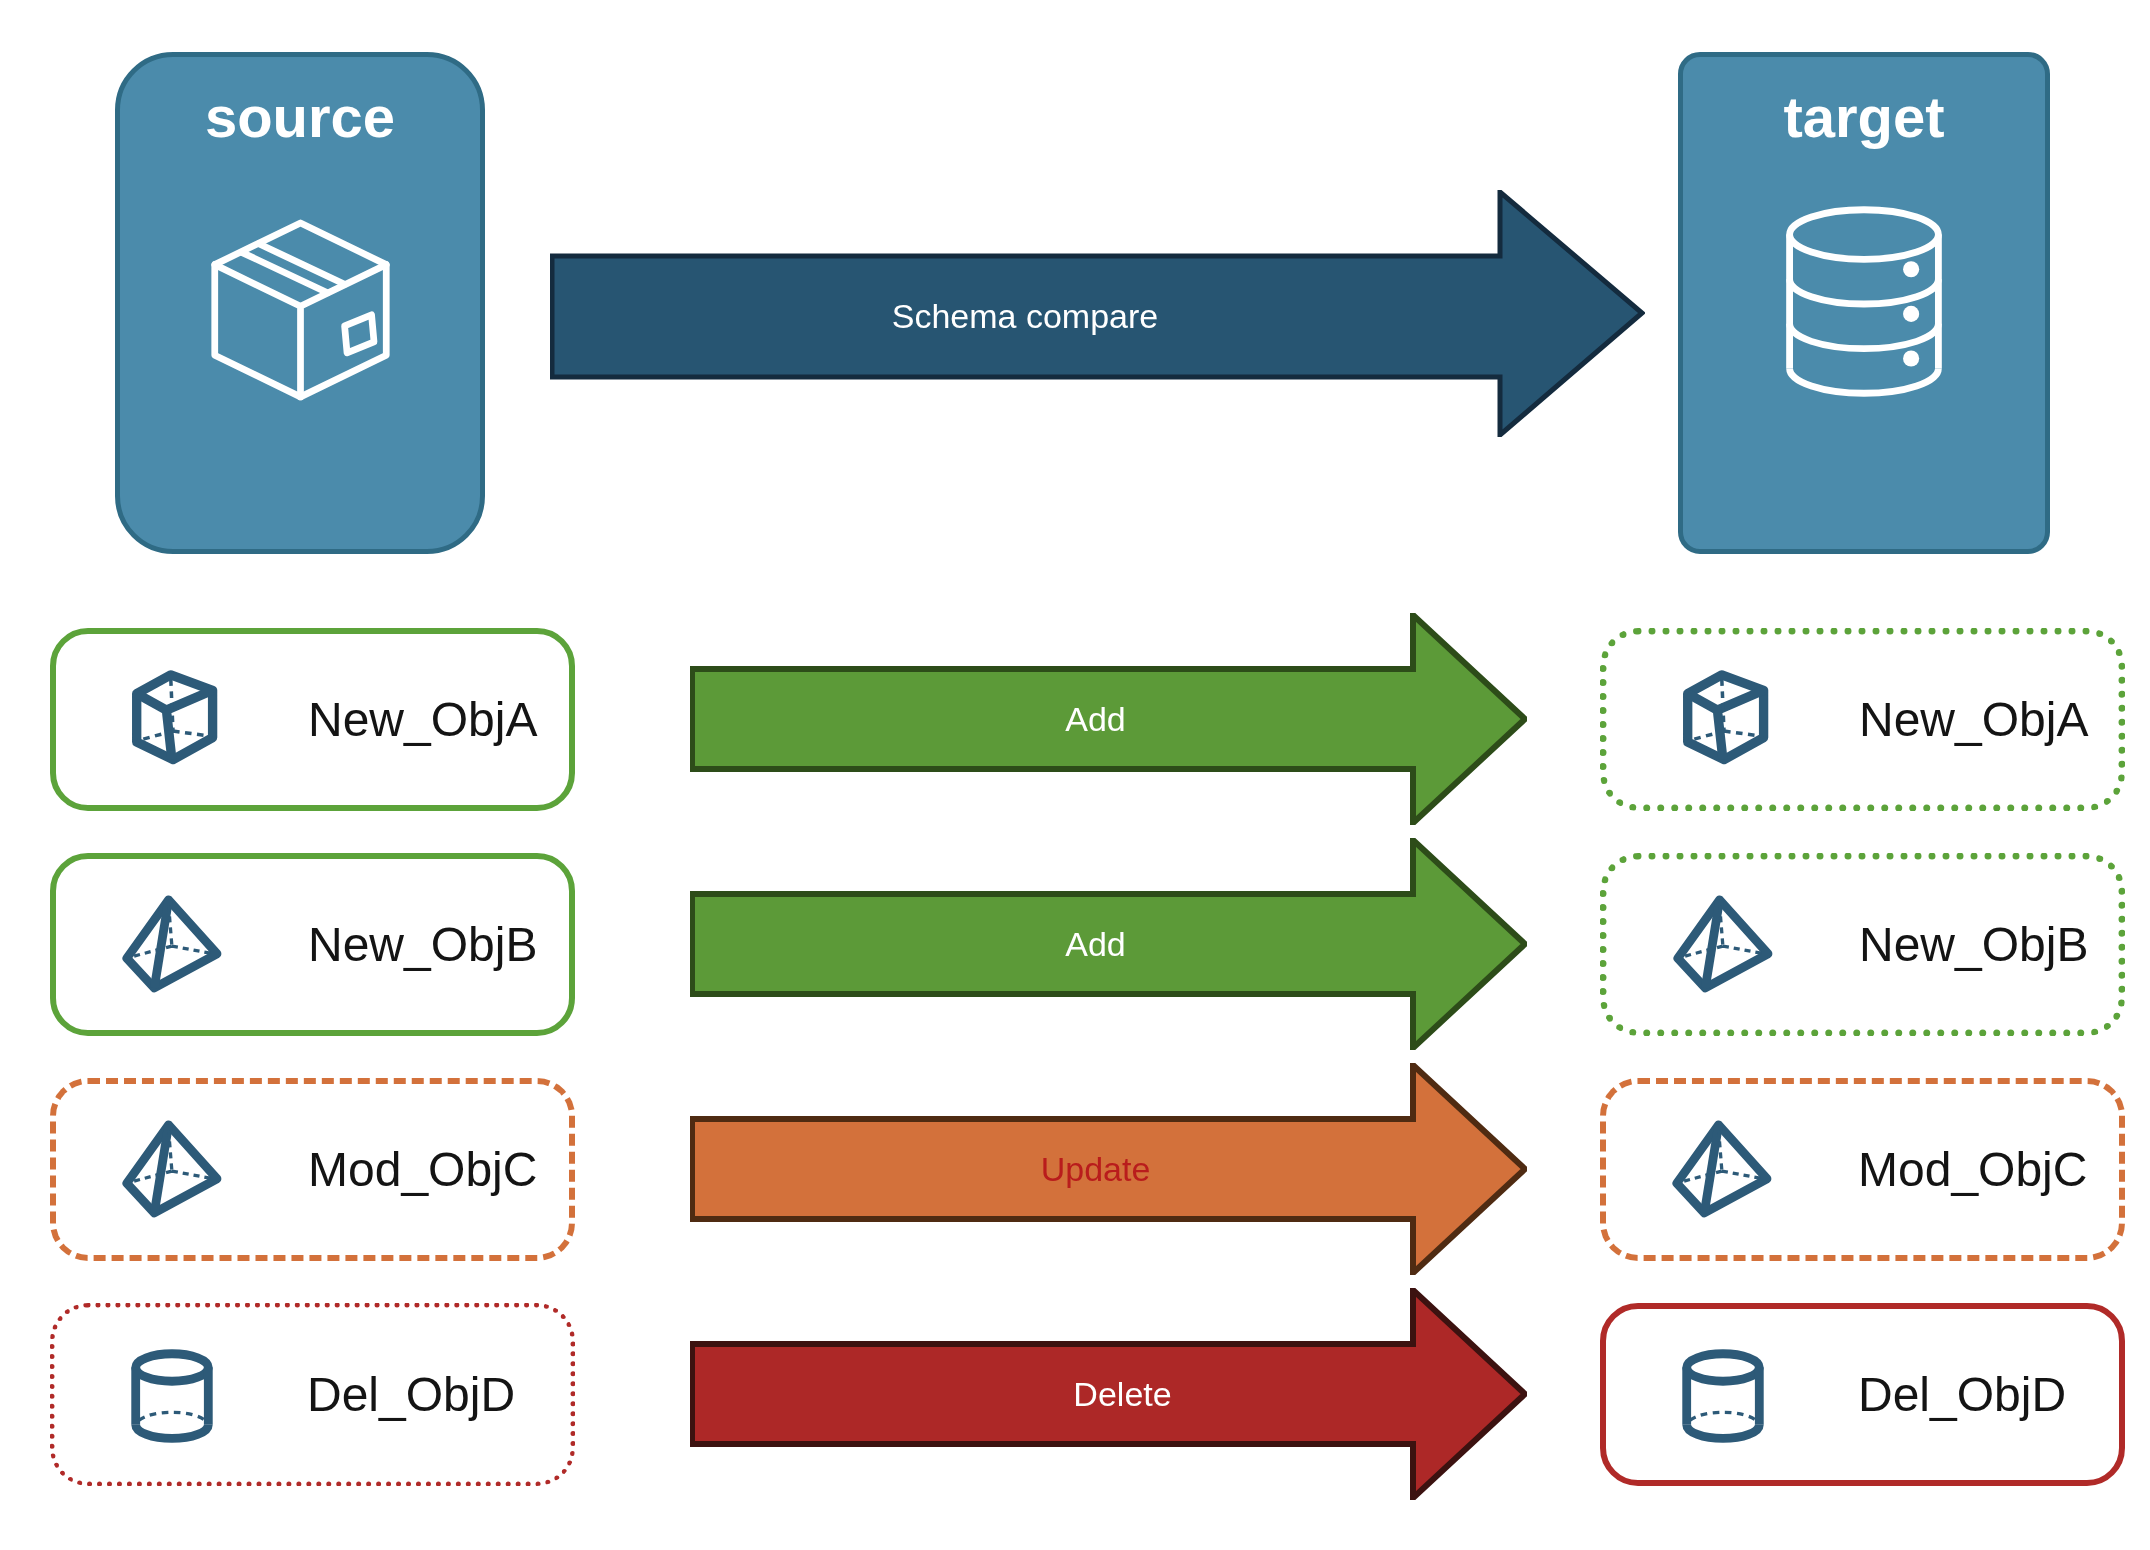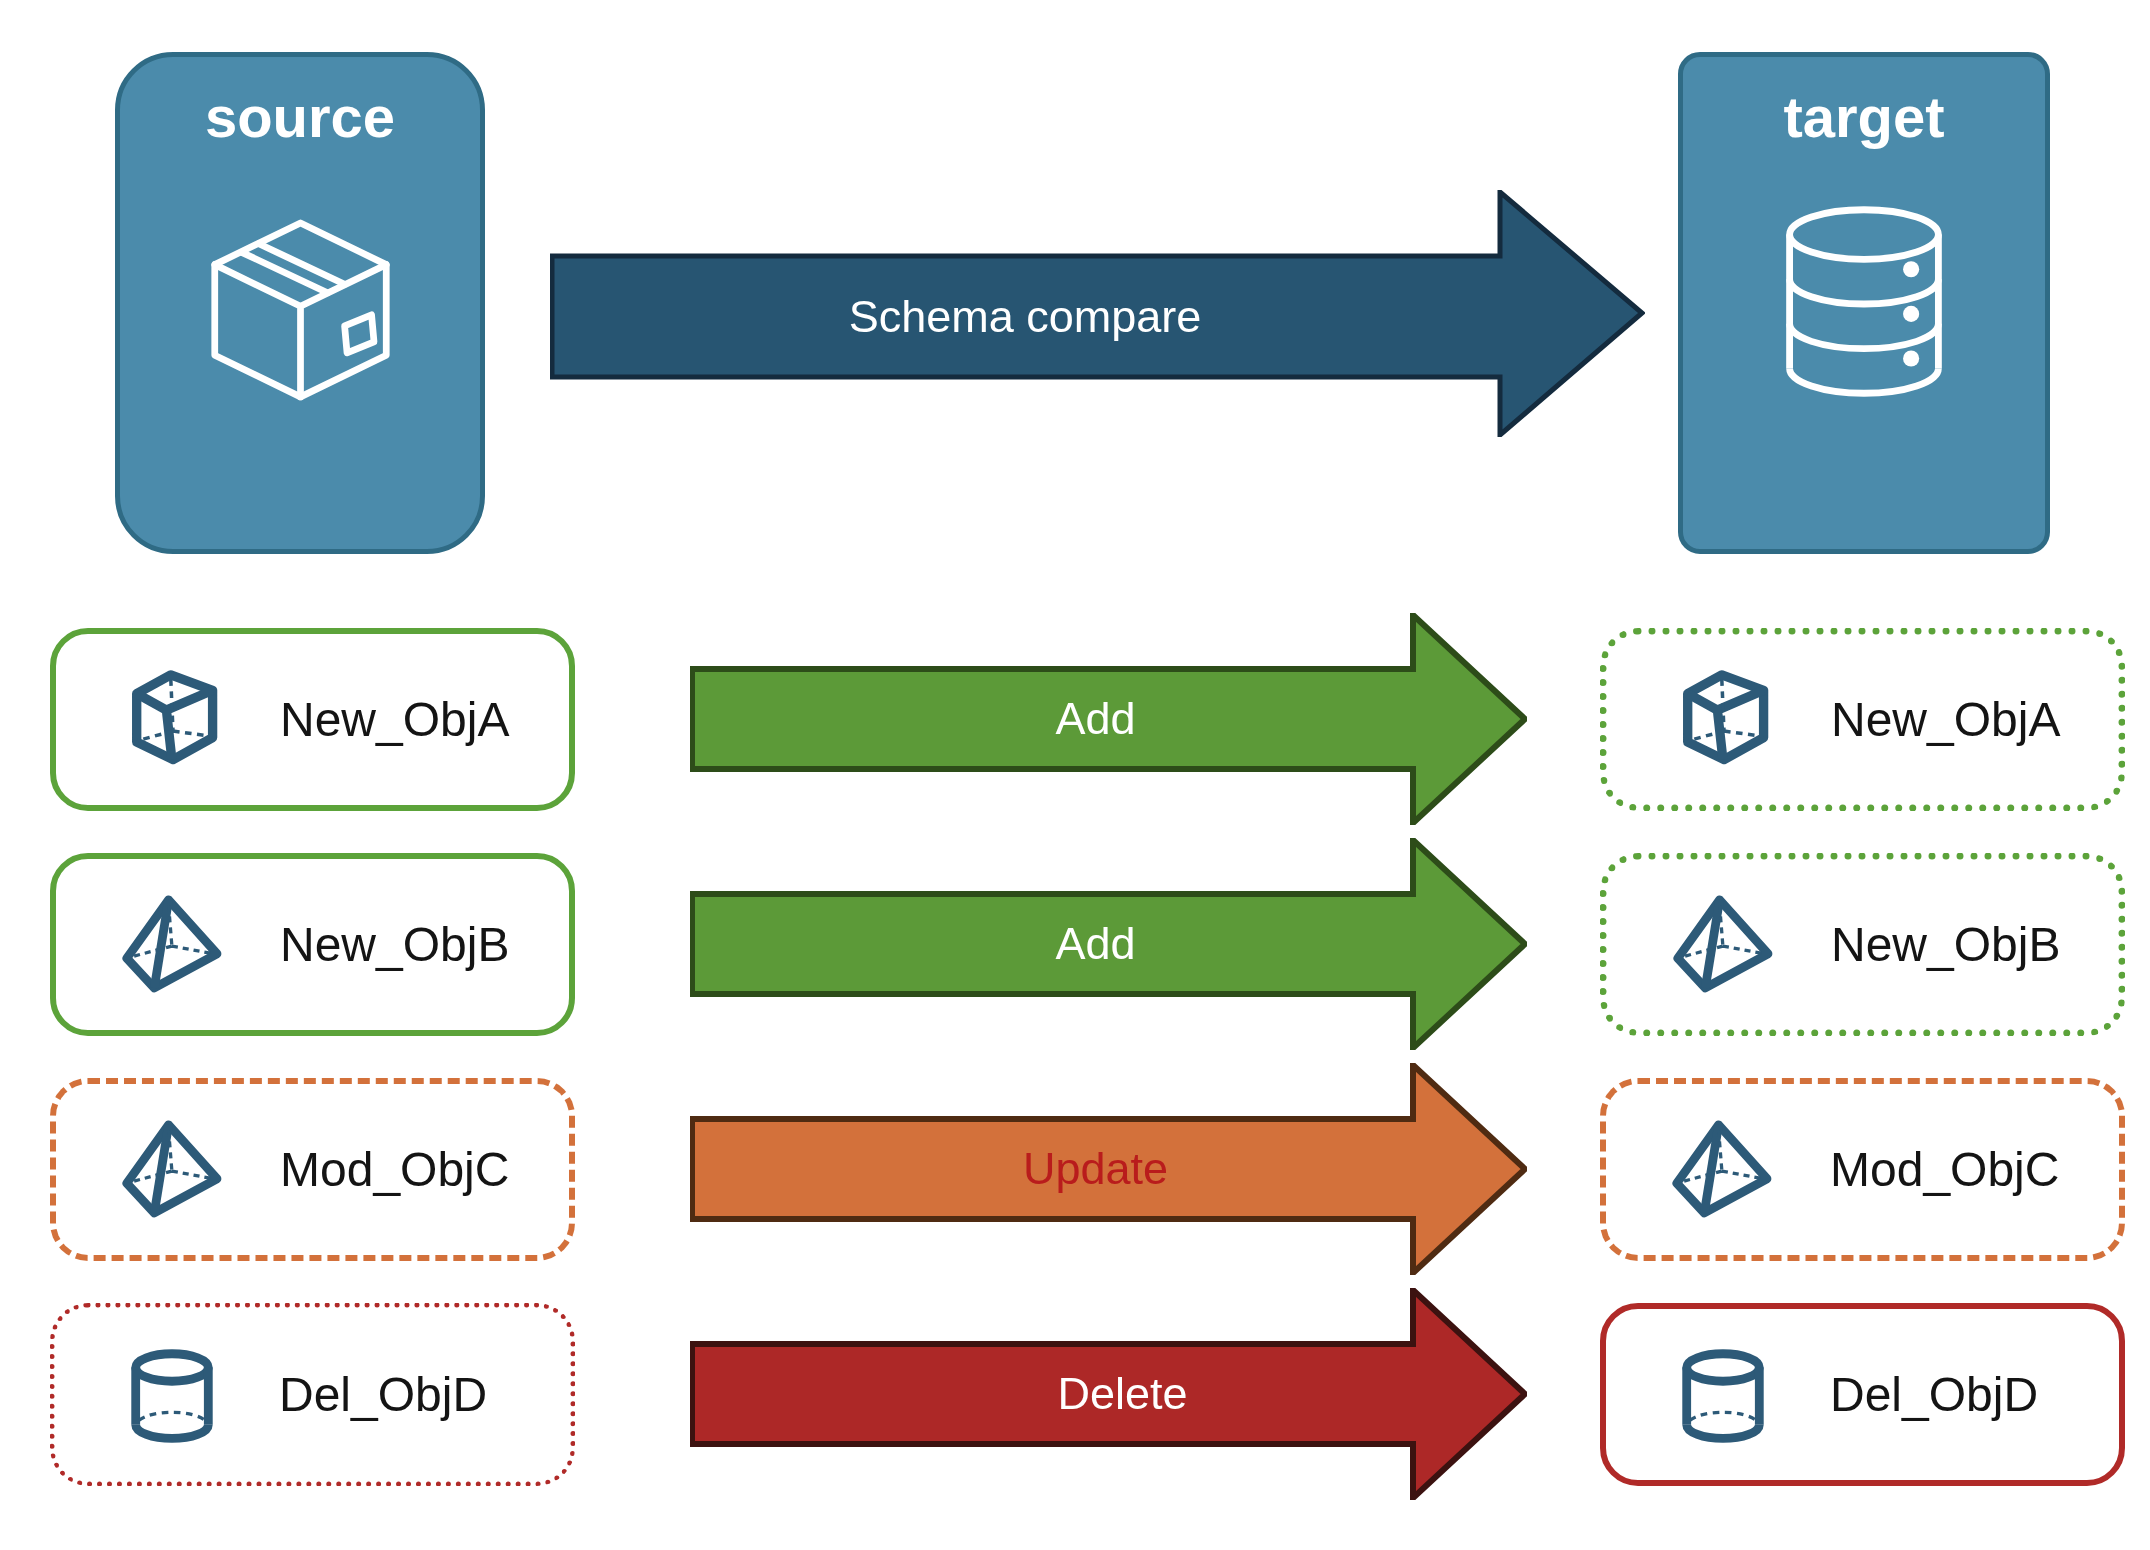--- a/index.html
+++ b/index.html
@@ -28,36 +28,36 @@
   .node-icon-pkg { width: 245px; height: 245px; margin-top: 38px; }
   .node-icon-db  { width: 248px; height: 248px; margin-top: 30px; }
 
   
   .arrow-svg { position: absolute; display: block; }
   #schema-arrow-svg { left: 550px; top: 190px; }
   .row-arrow-svg { left: 690px; }
   .arrow-label {
     position: absolute;
     display: flex; align-items: center; justify-content: center;
-    color: #ffffff; font-size: 45px; white-space: nowrap;
+    color: #ffffff; font-size: 34px; white-space: nowrap;
     pointer-events: none;
   }
   #schema-arrow-label { left: 550px; top: 256px; width: 950px; height: 121px; }
   .row-arrow-label { left: 690px; width: 723px; height: 100px; margin-left: 44px; }
 
   
   .chip {
     position: absolute;
     width: 525px; height: 183px;
     border-radius: 38px;
     border: 6px solid #888;
     background: #ffffff;
     box-sizing: border-box;
     display: flex; align-items: center;
-    padding-left: 62px; gap: 52px;
+    padding-left: 62px; gap: 80px;
   }
   .chip-left  { left: 50px; }
   .chip-right { left: 1600px; }
   .chip-icon { width: 110px; height: 110px; flex: 0 0 auto; }
   .chip-label { font-size: 48px; color: var(--label-color, #141414); }
 
   .y-row0 { top: 628px; }
   .y-row1 { top: 853px; }
   .y-row2 { top: 1078px; }
   .y-row3 { top: 1303px; }

